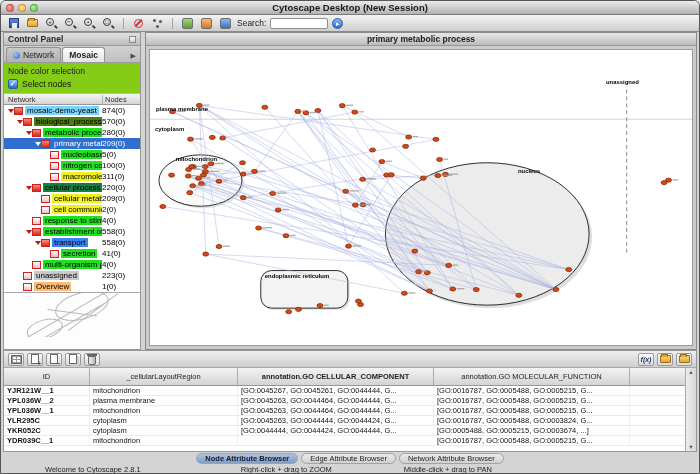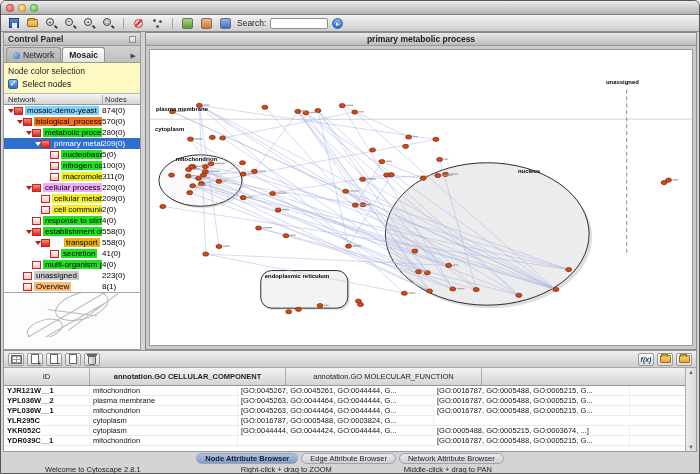--- a/index.html
+++ b/index.html
@@ -66,21 +66,21 @@
   .phead{height:13px;flex:none;background:linear-gradient(#e0e0e0,#bdbdbd);border-bottom:1px solid #9a9a9a;
     display:flex;align-items:center;padding:0 4px;font-size:8.5px;font-weight:bold;color:#2c2c2c}
   .float-btn{margin-left:auto;width:7px;height:7px;border:1px solid #8a8a8a;background:linear-gradient(#f5f5f5,#d2d2d2)}
   .ptabs{height:17px;flex:none;display:flex;align-items:flex-end;background:linear-gradient(#d2d2d2,#c0c0c0);
     border-bottom:1px solid #9a9a9a;padding:2px 2px 0;gap:1px}
   .ptab{height:15px;display:flex;align-items:center;gap:3px;padding:0 6px;font-size:8.5px;color:#1f1f1f;
     border:1px solid #929292;border-bottom:none;border-radius:3px 3px 0 0;background:linear-gradient(#c8c8c8,#b2b2b2)}
   .ptab.active{background:linear-gradient(#fdfdfd,#e3e3e3);font-weight:bold}
   .ptab-icon{width:7px;height:7px;border-radius:50%;background:radial-gradient(circle at 35% 35%,#9ec2f5,#2f66c2)}
   .tab-arrow{margin-left:auto;font-size:7px;color:#4d4d4d;padding:0 2px 2px 0}
-  .cbody{flex:none;background:#fef9c3;padding:3px 4px 1px;border-bottom:1px solid #b9b9b9}
+  .cbody{flex:none;background:#84cc16;padding:3px 4px 1px;border-bottom:1px solid #b9b9b9}
   .sec-label{font-size:8.5px;color:#1e1e1e;margin:0 0 3px}
   .combo{height:16px;background:#fff;border:1px solid #8d8d8d;border-radius:3px;display:flex;align-items:center;overflow:hidden;margin-bottom:4px}
   .combo-val{flex:1;font-size:8.5px;padding:0 4px;white-space:nowrap;overflow:hidden;color:#111}
   .combo-btn{width:13px;height:100%;background:linear-gradient(#8fc0f7,#3a78d6);display:flex;flex-direction:column;
     align-items:center;justify-content:center;color:#fff;font-size:4.5px;line-height:4px;border-left:1px solid #7c7c7c}
   .chkrow{display:flex;align-items:center;gap:4px;padding:0 0 3px}
   .chk{width:10px;height:10px;border-radius:2px;background:linear-gradient(#8fc0f7,#2f6cd0);border:1px solid #2a5bb0;
     color:#fff;font-size:8px;line-height:8px;text-align:center;font-weight:bold}
   .chk-label{font-size:8.5px;color:#111}
   .ttlhead{height:11px;flex:none;display:flex;background:linear-gradient(#f6f6f6,#d4d4d4);
@@ -144,20 +144,21 @@
 <body>
 
 <div class="window">
 
   <div class="titlebar">
     <div class="traffic">
       <span class="tl r"></span>
       <span class="tl y"></span>
       <span class="tl g"></span>
     </div>
+    <div class="wtitle">Cytoscape Desktop (New Session)</div>
   </div>
 
   <div class="toolbar">
     <span id="toolbar-icons" style="display:flex;align-items:center;gap:4px">
         <span class="tbtn">
           <span class="g-disk"></span>
         </span>
         <span class="tbtn">
           <span class="g-folder"></span>
         </span>
@@ -238,21 +239,21 @@
             <span class="twist open"></span>
             <span class="ticon folder"></span>
             <span class="tlabel" style="background: #7dd3fc;">mosaic-demo-yeast</span>
             <span class="tspacer"></span>
             <span class="tcount">874(0)</span>
           </div>
           <div class="trow">
             <span class="tind" style="width: 12px;"></span>
             <span class="twist open"></span>
             <span class="ticon folder"></span>
-            <span class="tlabel" style="background: #f97316;">biological_process</span>
+            <span class="tlabel" style="background: #4d7c0f;">biological_process</span>
             <span class="tspacer"></span>
             <span class="tcount">570(0)</span>
           </div>
           <div class="trow">
             <span class="tind" style="width: 21px;"></span>
             <span class="twist open"></span>
             <span class="ticon folder"></span>
             <span class="tlabel" style="background: rgb(31, 225, 31);">metabolic process</span>
             <span class="tspacer"></span>
             <span class="tcount">280(0)</span>
@@ -286,21 +287,21 @@
             <span class="twist"></span>
             <span class="ticon"></span>
             <span class="tlabel" style="background: rgb(240, 240, 34);">macromolecule...</span>
             <span class="tspacer"></span>
             <span class="tcount">311(0)</span>
           </div>
           <div class="trow">
             <span class="tind" style="width: 21px;"></span>
             <span class="twist open"></span>
             <span class="ticon folder"></span>
-            <span class="tlabel" style="background: #f0abfc;">cellular process</span>
+            <span class="tlabel" style="background: #15803d;">cellular process</span>
             <span class="tspacer"></span>
             <span class="tcount">220(0)</span>
           </div>
           <div class="trow">
             <span class="tind" style="width: 30px;"></span>
             <span class="twist"></span>
             <span class="ticon"></span>
             <span class="tlabel" style="background: rgb(240, 240, 34);">cellular metabo...</span>
             <span class="tspacer"></span>
             <span class="tcount">209(0)</span>
@@ -326,21 +327,21 @@
             <span class="twist open"></span>
             <span class="ticon folder"></span>
             <span class="tlabel" style="background: rgb(31, 225, 31);">establishment of l...</span>
             <span class="tspacer"></span>
             <span class="tcount">558(0)</span>
           </div>
           <div class="trow">
             <span class="tind" style="width: 30px;"></span>
             <span class="twist open"></span>
             <span class="ticon folder"></span>
-            <span class="tlabel" style="background: #eab308; margin-left: 12px;">transport</span>
+            <span class="tlabel" style="background: #3b82f6;">transport</span>
             <span class="tspacer"></span>
             <span class="tcount">558(0)</span>
           </div>
           <div class="trow">
             <span class="tind" style="width: 39px;"></span>
             <span class="twist"></span>
             <span class="ticon"></span>
             <span class="tlabel" style="background: rgb(31, 225, 31);">secretion</span>
             <span class="tspacer"></span>
             <span class="tcount">41(0)</span>
@@ -360,21 +361,21 @@
             <span class="tlabel" style="background: rgb(201, 201, 201);">unassigned</span>
             <span class="tspacer"></span>
             <span class="tcount">223(0)</span>
           </div>
           <div class="trow">
             <span class="tind" style="width: 12px;"></span>
             <span class="twist"></span>
             <span class="ticon"></span>
             <span class="tlabel" style="background: #fdba74;">Overview</span>
             <span class="tspacer"></span>
-            <span class="tcount">8(1)</span>
+            <span class="tcount">1(0)</span>
           </div>
         </div>
       <div class="birdseye">
         <svg width="136" height="44" viewBox="0 0 136 44">
           <g stroke="#b8b8b8" fill="none" stroke-width="1" transform="rotate(-16 68 22)">
             <ellipse cx="38" cy="28" rx="18" ry="9"></ellipse>
             <ellipse cx="80" cy="16" rx="27" ry="13"></ellipse>
             <path d="M16 32 L112 8 M28 38 L102 20 M46 10 L92 30 M60 36 L118 14"></path>
           </g>
         </svg>
@@ -613,20 +614,21 @@
             <span class="g-folder"></span>
           </span>
           <span class="dbtn">
             <span class="g-folder"></span>
           </span>
         </span>
     </div>
     <div class="dtable">
       <div class="thead" id="table-head">
           <span class="th" style="width: 86px;">ID</span>
+          <span class="th" style="width: 148px;">_cellularLayoutRegion</span>
           <span class="th" style="width: 196px; font-weight: bold;">annotation.GO CELLULAR_COMPONENT</span>
           <span class="th" style="width: 196px;">annotation.GO MOLECULAR_FUNCTION</span>
           <span class="th" style="flex: 1 1 0%; border-right: none;"></span>
         </div>
       <div id="table-body">
           <div class="tr">
             <span class="td idc" style="width: 86px;">YJR121W__1</span>
             <span class="td" style="width: 148px;">mitochondrion</span>
             <span class="td" style="width: 196px;">[GO:0045267, GO:0045261, GO:0044444, G...</span>
             <span class="td" style="width: 196px;">[GO:0016787, GO:0005488, GO:0005215, G...</span>
@@ -639,20 +641,21 @@
           </div>
           <div class="tr">
             <span class="td idc" style="width: 86px;">YPL036W__1</span>
             <span class="td" style="width: 148px;">mitochondrion</span>
             <span class="td" style="width: 196px;">[GO:0045263, GO:0044464, GO:0044444, G...</span>
             <span class="td" style="width: 196px;">[GO:0016787, GO:0005488, GO:0005215, G...</span>
           </div>
           <div class="tr">
             <span class="td idc" style="width: 86px;">YLR295C</span>
             <span class="td" style="width: 148px;">cytoplasm</span>
+            <span class="td" style="width: 196px;">[GO:0045263, GO:0044444, GO:0044424, G...</span>
             <span class="td" style="width: 196px;">[GO:0016787, GO:0005488, GO:0003824, G...</span>
           </div>
           <div class="tr">
             <span class="td idc" style="width: 86px;">YKR052C</span>
             <span class="td" style="width: 148px;">cytoplasm</span>
             <span class="td" style="width: 196px;">[GO:0044444, GO:0044424, GO:0044444, G...</span>
             <span class="td" style="width: 196px;">[GO:0005488, GO:0005215, GO:0003674, ...]</span>
           </div>
           <div class="tr">
             <span class="td idc" style="width: 86px;">YDR039C__1</span>

